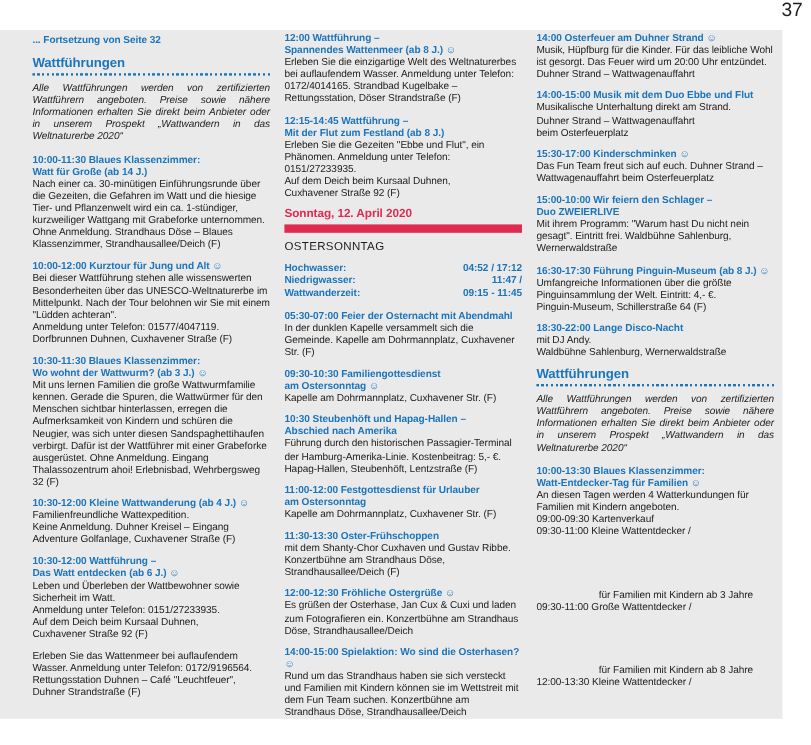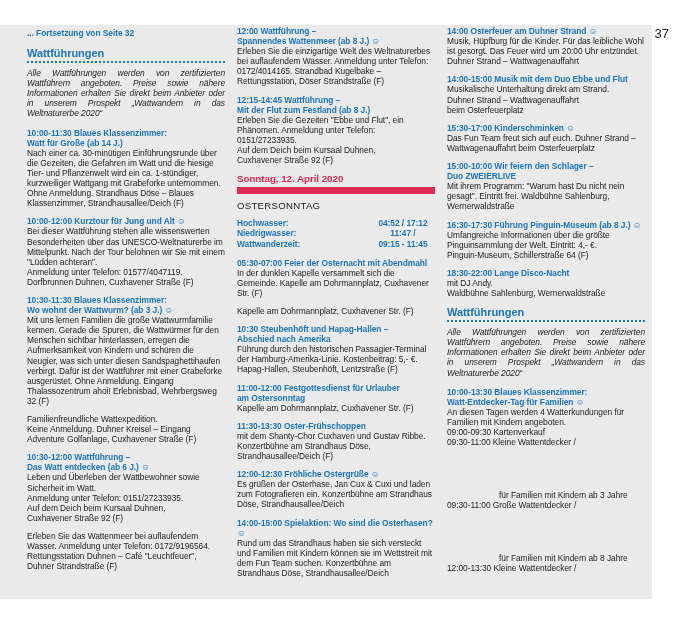--- a/index.html
+++ b/index.html
@@ -1,20 +1,20 @@
 <!DOCTYPE html>
 <html><head>
 <meta charset="utf-8">
 <style>
   html,body{margin:0;padding:0;}
   body{
     width:676px;height:621px;position:relative;background:#ffffff;
     font-family:"Liberation Sans",sans-serif;color:#1d1d1b;overflow:hidden;
   }
-  .page-number{position:absolute;top:26px;right:7px;font-size:13px;color:#1d1d1b;}
+  .page-number{position:absolute;top:0;right:7px;font-size:16px;color:#1d1d1b;}
   .sheet{
     position:absolute;left:0;top:25px;width:652px;height:574px;
     background:#ebeaea;overflow:hidden;
   }
   .cols{display:flex;gap:12px;padding:1px 7px 0 27px;}
   .col{width:198px;flex:0 0 198px;font-size:8.4px;line-height:10.1px;letter-spacing:-0.05px;}
   .cont{color:#1b75bc;font-weight:bold;margin:2px 0 9px;}
   .section{margin-bottom:9px;}
   .sec-title{color:#1b75bc;font-weight:bold;font-size:11px;line-height:12px;}
   .dotted-rule{height:2px;margin:2px 0 5px;
@@ -23,21 +23,21 @@
   .event{margin-bottom:8px;}
   .ev-title{color:#1b75bc;font-weight:bold;white-space:pre-line;}
   .ev-body{white-space:pre-line;}
   .smiley{color:#1b75bc;font-weight:bold;}
   .day{margin:5px 0 7px;}
   .day-title{color:#e02a50;font-weight:bold;font-size:9.8px;line-height:11px;}
   .day-bar{height:7px;background:#e02a50;margin:3px 0 7px;}
   .day-sub{font-size:9.6px;letter-spacing:0.3px;color:#1d1d1b;}
   .tides{color:#1b75bc;font-weight:bold;margin-bottom:9px;}
   .tide-row{display:flex;}
-  .tide-value{margin-left:auto;width:64px;text-align:center;}
+  .tide-value{margin-left:auto;width:64px;text-align:right;}
   .ev-lines{margin-top:0;}
   .sched-line.indent{padding-left:52px;margin-top:43px;}
 </style>
 </head>
 <body>
 
 <div class="page-number">37</div>
 
 <div class="sheet">
   <div class="cols">
@@ -58,20 +58,21 @@
           <div class="ev-body">Bei dieser Wattführung stehen alle wissenswerten Besonderheiten über das UNESCO-Weltnaturerbe im Mittelpunkt. Nach der Tour belohnen wir Sie mit einem "Lüdden achteran".
 Anmeldung unter Telefon: 01577/4047119.
 Dorfbrunnen Duhnen, Cuxhavener Straße (F)</div>
         </div>
         <div class="event">
           <div class="ev-title"><span>10:30-11:30 Blaues Klassenzimmer:
 Wo wohnt der Wattwurm? (ab 3 J.)</span><span class="smiley"> ☺</span></div>
           <div class="ev-body">Mit uns lernen Familien die große Wattwurmfamilie kennen. Gerade die Spuren, die Wattwürmer für den Menschen sichtbar hinterlassen, erregen die Aufmerksamkeit von Kindern und schüren die Neugier, was sich unter diesen Sandspaghetti­haufen verbirgt. Dafür ist der Wattführer mit einer Grabeforke ausgerüstet. Ohne Anmeldung. Eingang Thalassozentrum ahoi! Erlebnisbad, Wehrbergsweg 32 (F)</div>
         </div>
         <div class="event">
+          <div class="ev-title"><span>10:30-12:00 Kleine Wattwanderung (ab 4 J.)</span><span class="smiley"> ☺</span></div>
           <div class="ev-body">Familienfreundliche Wattexpedition.
 Keine Anmeldung. Duhner Kreisel – Eingang Adventure Golfanlage, Cuxhavener Straße (F)</div>
         </div>
         <div class="event">
           <div class="ev-title"><span>10:30-12:00 Wattführung –
 Das Watt entdecken (ab 6 J.)</span><span class="smiley"> ☺</span></div>
           <div class="ev-body">Leben und Überleben der Wattbewohner sowie Sicherheit im Watt.
 Anmeldung unter Telefon: 0151/27233935.
 Auf dem Deich beim Kursaal Duhnen,
 Cuxhavener Straße 92 (F)</div>
@@ -110,20 +111,22 @@
           <div class="tide-row">
             <span class="tide-label">Wattwanderzeit:</span>
             <span class="tide-value">09:15 - 11:45</span>
           </div>
         </div>
         <div class="event">
           <div class="ev-title"><span>05:30-07:00 Feier der Osternacht mit Abendmahl</span></div>
           <div class="ev-body">In der dunklen Kapelle versammelt sich die Gemeinde. Kapelle am Dohrmannplatz, Cuxhavener Str. (F)</div>
         </div>
         <div class="event">
+          <div class="ev-title"><span>09:30-10:30 Familiengottesdienst
+am Ostersonntag</span><span class="smiley"> ☺</span></div>
           <div class="ev-body">Kapelle am Dohrmannplatz, Cuxhavener Str. (F)</div>
         </div>
         <div class="event">
           <div class="ev-title"><span>10:30 Steubenhöft und Hapag-Hallen –
 Abschied nach Amerika</span></div>
           <div class="ev-body">Führung durch den historischen Passagier-Terminal der Hamburg-Amerika-Linie. Kostenbeitrag: 5,- €. Hapag-Hallen, Steubenhöft, Lentzstraße (F)</div>
         </div>
         <div class="event">
           <div class="ev-title"><span>11:00-12:00 Festgottesdienst für Urlauber
 am Ostersonntag</span></div>

